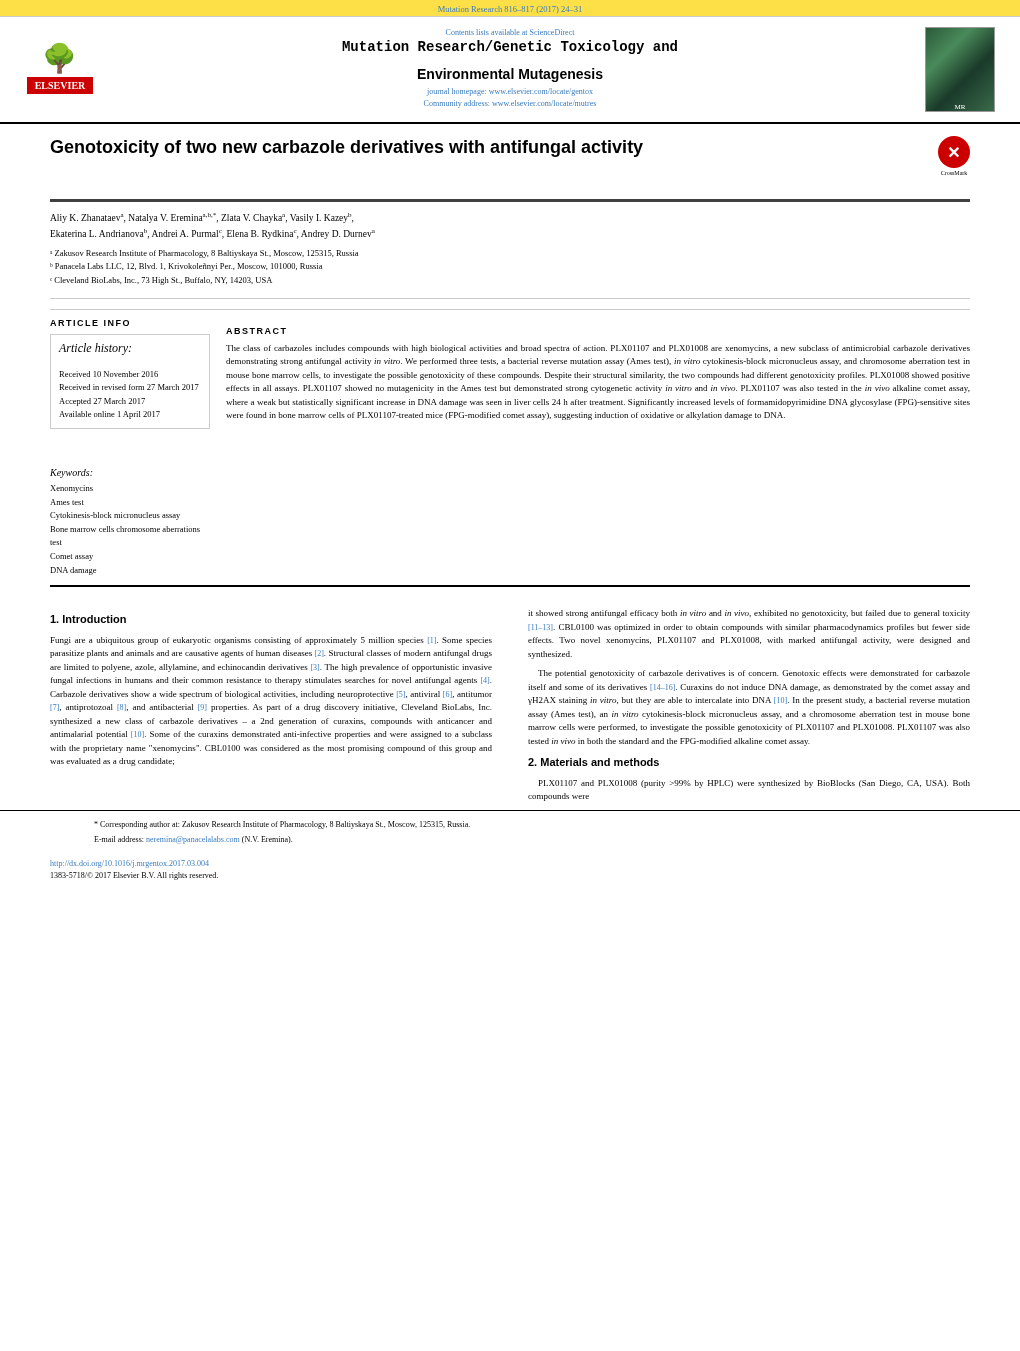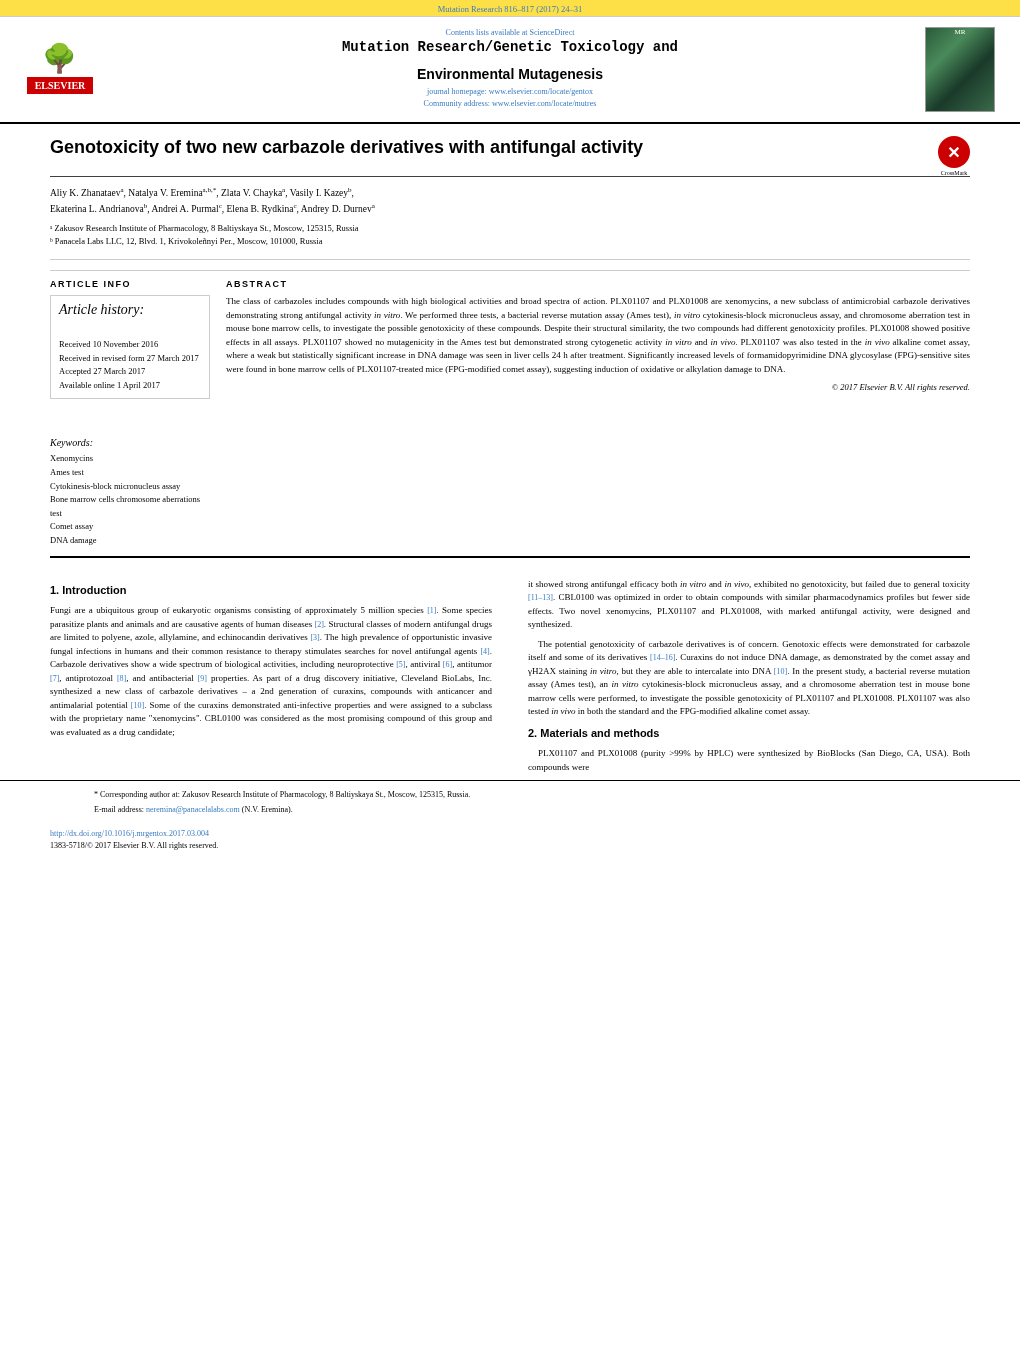--- a/index.html
+++ b/index.html
@@ -94,40 +94,40 @@
       flex-shrink: 0;
       font-size: 7px;
       text-align: center;
     }
     .journal-thumb {
       width: 70px;
       height: 85px;
       background: linear-gradient(135deg, #2a5a3a 0%, #4a8a5a 30%, #1a3a2a 60%, #3a6a4a 100%);
       border: 1px solid #999;
       display: flex;
-      align-items: flex-start;
+      align-items: flex-end;
       justify-content: center;
       color: #fff;
       font-size: 7px;
       text-align: center;
       margin: 0 auto;
     }
 
     
     .article-content {
       padding: 12px 50px 12px 50px;
     }
 
     
     .article-title-section {
       display: flex;
       align-items: flex-start;
       margin-bottom: 8px;
-      padding-bottom: 0;
-      border-bottom: 1px solid #404040;
+      padding-bottom: 23px;
+      border-bottom: 3px solid #404040;
     }
     .article-title {
       flex: 1;
       font-size: 18px;
       font-family: Arial, sans-serif;
       font-weight: bold;
       line-height: 1.3;
     }
     .crossmark {
       margin-left: 10px;
@@ -171,41 +171,42 @@
       margin-bottom: 8px;
       border-top: 1px solid #ccc;
       padding-top: 8px;
     }
     .left-col {
       width: 160px;
       flex-shrink: 0;
     }
     .right-col {
       flex: 1;
+      margin-top: 8px;
     }
 
     .section-heading {
       font-size: 9px;
       font-family: Arial, sans-serif;
       letter-spacing: 1.5px;
       text-transform: uppercase;
       font-weight: bold;
       margin-bottom: 6px;
     }
 
     .article-info-box {
       border: 1px solid #ccc;
       padding: 6px 8px;
       font-size: 8.5px;
       margin-bottom: 8px;
     }
     .article-info-box .info-title {
       font-style: italic;
-      font-size: 14px;
-      margin-bottom: 20px;
+      font-size: 12px;
+      margin-bottom: 12px;
     }
     .article-info-box .info-line {
       line-height: 1.6;
     }
 
     .keywords-box {
       font-size: 8.5px;
     }
     .keywords-title {
       font-style: italic;
@@ -359,20 +360,21 @@
     </div>
 
     <div class="authors">
       <span>Aliy K. Zhanataev<sup>a</sup>, Natalya V. Eremina<sup>a,b,*</sup>, Zlata V. Chayka<sup>a</sup>, Vasily I. Kazey<sup>b</sup>,</span><br>
       <span>Ekaterina L. Andrianova<sup>b</sup>, Andrei A. Purmal<sup>c</sup>, Elena B. Rydkina<sup>c</sup>, Andrey D. Durnev<sup>a</sup></span>
     </div>
 
     <div class="affiliations">
       <div>ᵃ Zakusov Research Institute of Pharmacology, 8 Baltiyskaya St., Moscow, 125315, Russia</div>
       <div>ᵇ Panacela Labs LLC, 12, Blvd. 1, Krivokoleñnyi Per., Moscow, 101000, Russia</div>
+      <div>ᶜ Cleveland BioLabs, Inc., 73 High St., Buffalo, NY, 14203, USA</div>
     </div>
 
     <hr class="divider">
 
     <div class="two-col">
       <div class="left-col">
         <div class="section-heading">ARTICLE INFO</div>
         <div class="article-info-box">
           <div class="info-title">Article history:</div>
           <div class="info-line">Received 10 November 2016</div>
@@ -388,21 +390,20 @@
           <span class="keyword-item">Bone marrow cells chromosome aberrations test</span>
           <span class="keyword-item">Comet assay</span>
           <span class="keyword-item">DNA damage</span>
         </div>
       </div>
       <div class="right-col">
         <div class="section-heading">ABSTRACT</div>
         <div class="abstract-text">
           The class of carbazoles includes compounds with high biological activities and broad spectra of action. PLX01107 and PLX01008 are xenomycins, a new subclass of antimicrobial carbazole derivatives demonstrating strong antifungal activity <em>in vitro</em>. We performed three tests, a bacterial reverse mutation assay (Ames test), <em>in vitro</em> cytokinesis-block micronucleus assay, and chromosome aberration test in mouse bone marrow cells, to investigate the possible genotoxicity of these compounds. Despite their structural similarity, the two compounds had different genotoxicity profiles. PLX01008 showed positive effects in all assays. PLX01107 showed no mutagenicity in the Ames test but demonstrated strong cytogenetic activity <em>in vitro</em> and <em>in vivo</em>. PLX01107 was also tested in the <em>in vivo</em> alkaline comet assay, where a weak but statistically significant increase in DNA damage was seen in liver cells 24 h after treatment. Significantly increased levels of formamidopyrimidine DNA glycosylase (FPG)-sensitive sites were found in bone marrow cells of PLX01107-treated mice (FPG-modified comet assay), suggesting induction of oxidative or alkylation damage to DNA.
         </div>
-        <div class="copyright-line">© 2017 Elsevier B.V. All rights reserved.</div>
       </div>
     </div>
 
     <hr class="divider-thick">
   </div>
 
   <div class="body-two-col">
     <div class="body-col">
 
       <div class="intro-heading">

